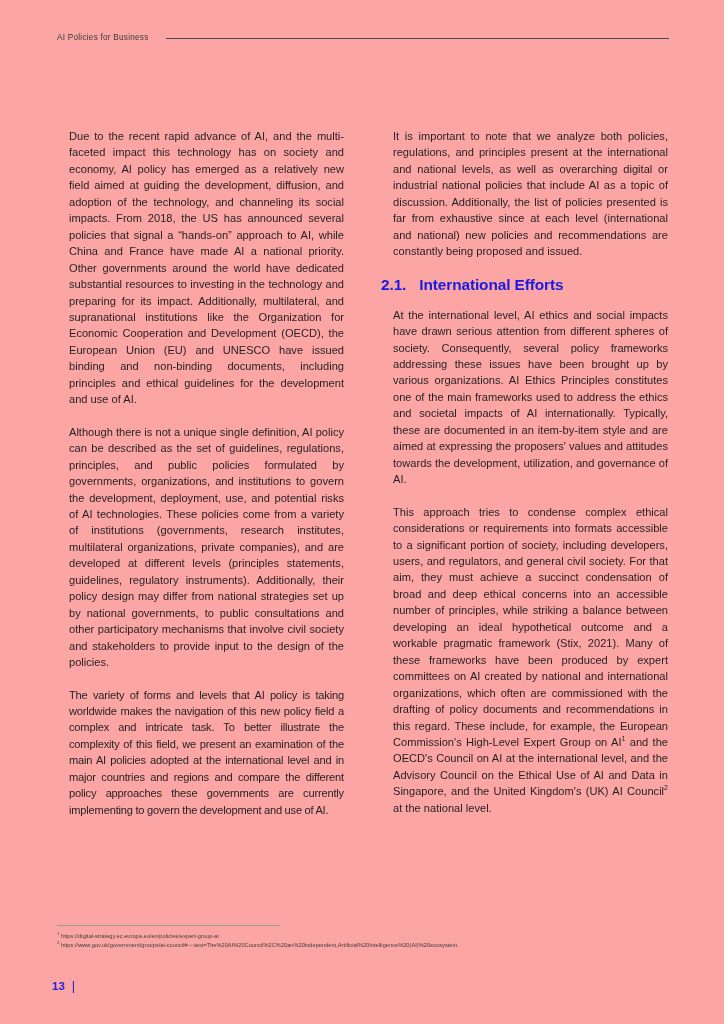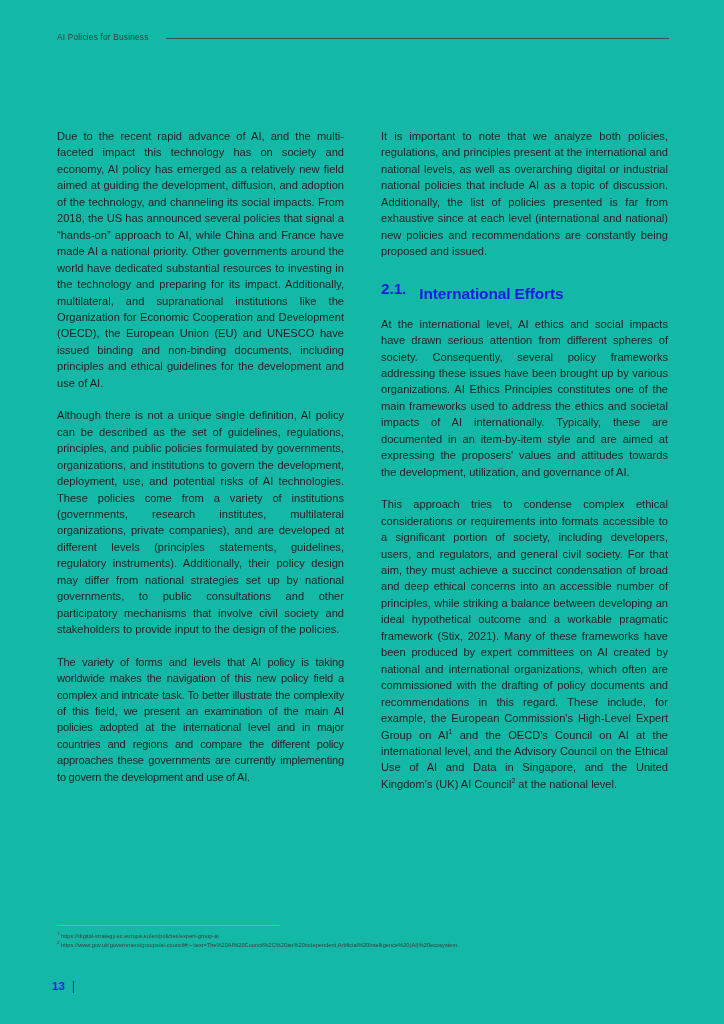--- a/index.html
+++ b/index.html
@@ -14,21 +14,21 @@
     font-family: "Liberation Sans", sans-serif;
     color: #231f20;
     overflow: hidden;
   }
 
   .page {
     position: absolute;
     inset: 0;
     width: 724px;
     height: 1024px;
-    background: #14b8a6;
+    background: #fca5a5;
   }
 
   
   .running-header {
     position: absolute;
     left: 57px;
     top: 34px;
     width: 612px;
     display: flex;
     align-items: center;
@@ -58,21 +58,21 @@
     height: 782px;
     display: flex;
     gap: 37px;
   }
   .col {
     width: 287px;
     flex: 0 0 287px;
   }
 
   p.body {
-    margin: 0 0 16px 0;
+    margin: 0 0 16px 12px;
     font-size: 11.1px;
     line-height: 16.45px;
     text-align: justify;
     text-justify: inter-word;
     color: #231f20;
     hyphens: none;
   }
   p.body:last-child { margin-bottom: 0; }
 
   p.tight {
@@ -91,29 +91,28 @@
   }
 
   
   .section-heading {
     margin: 6px 0 13px 0;
     color: #1a1ae0;
     font-size: 15.4px;
     font-weight: bold;
     letter-spacing: -0.1px;
     display: flex;
-    align-items: center;
+    align-items: flex-start;
   }
   .section-number {
     flex: 0 0 auto;
     margin-right: 13px;
   }
   .section-title {
     flex: 0 0 auto;
-    margin-top: 9px;
   }
 
   
   .footnotes {
     position: absolute;
     left: 57px;
     top: 925px;
     width: 612px;
   }
   .footnote-rule {

